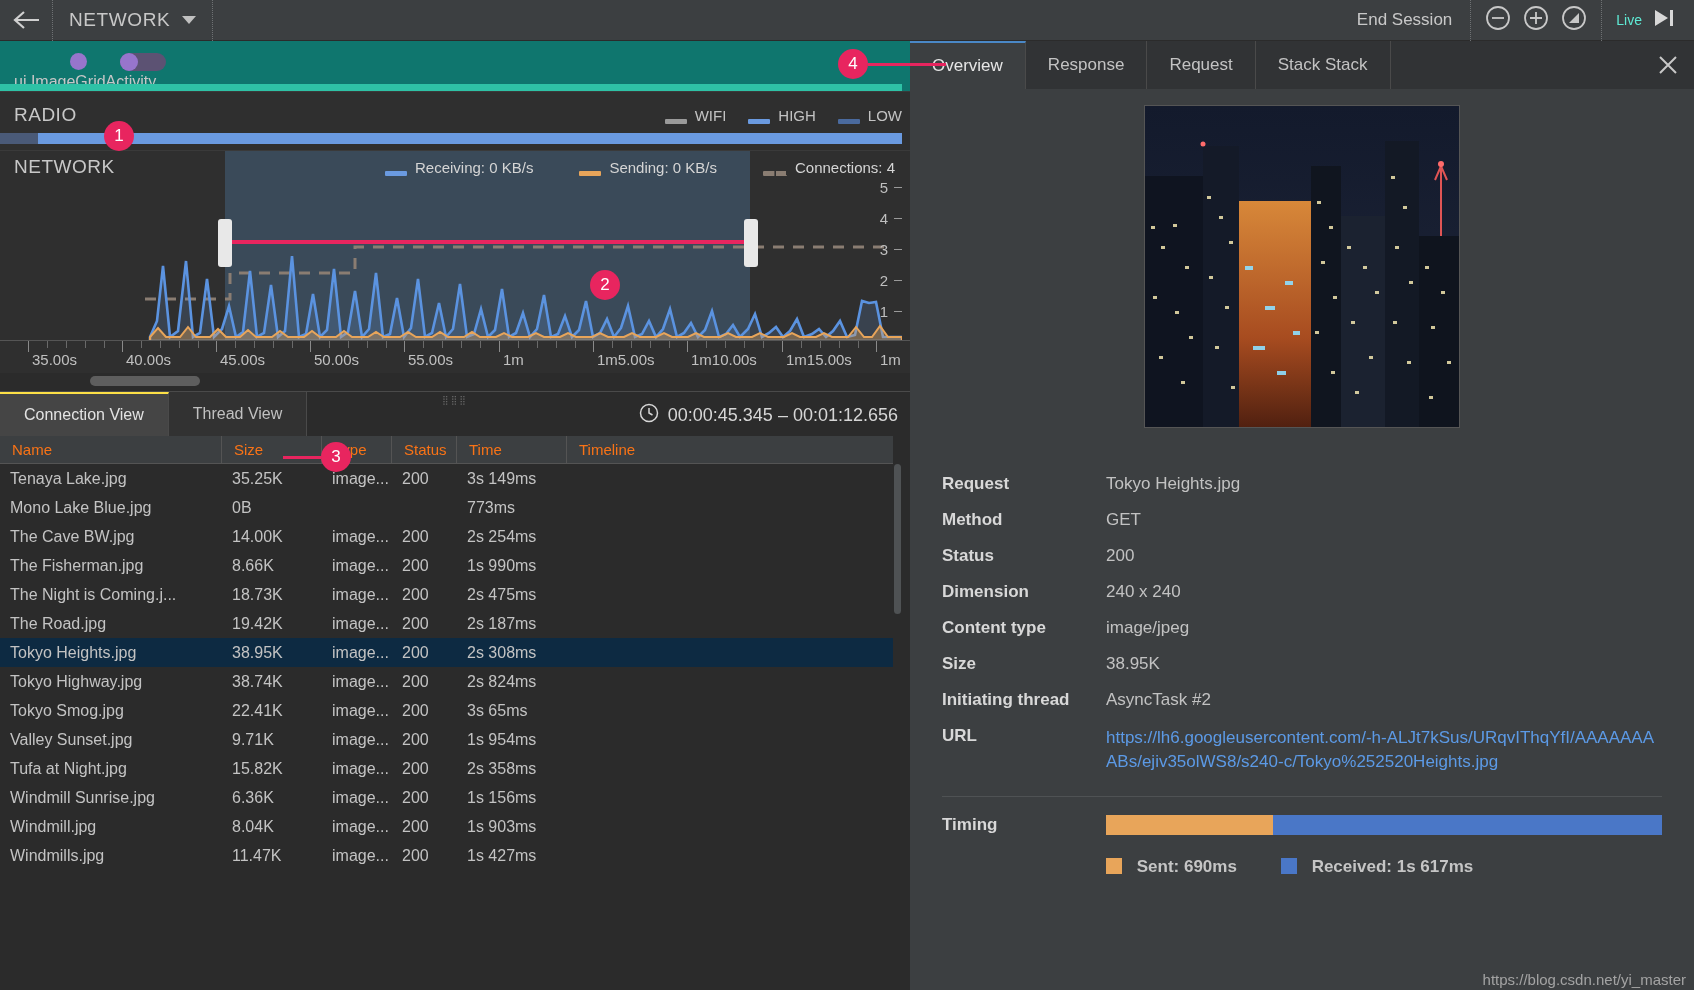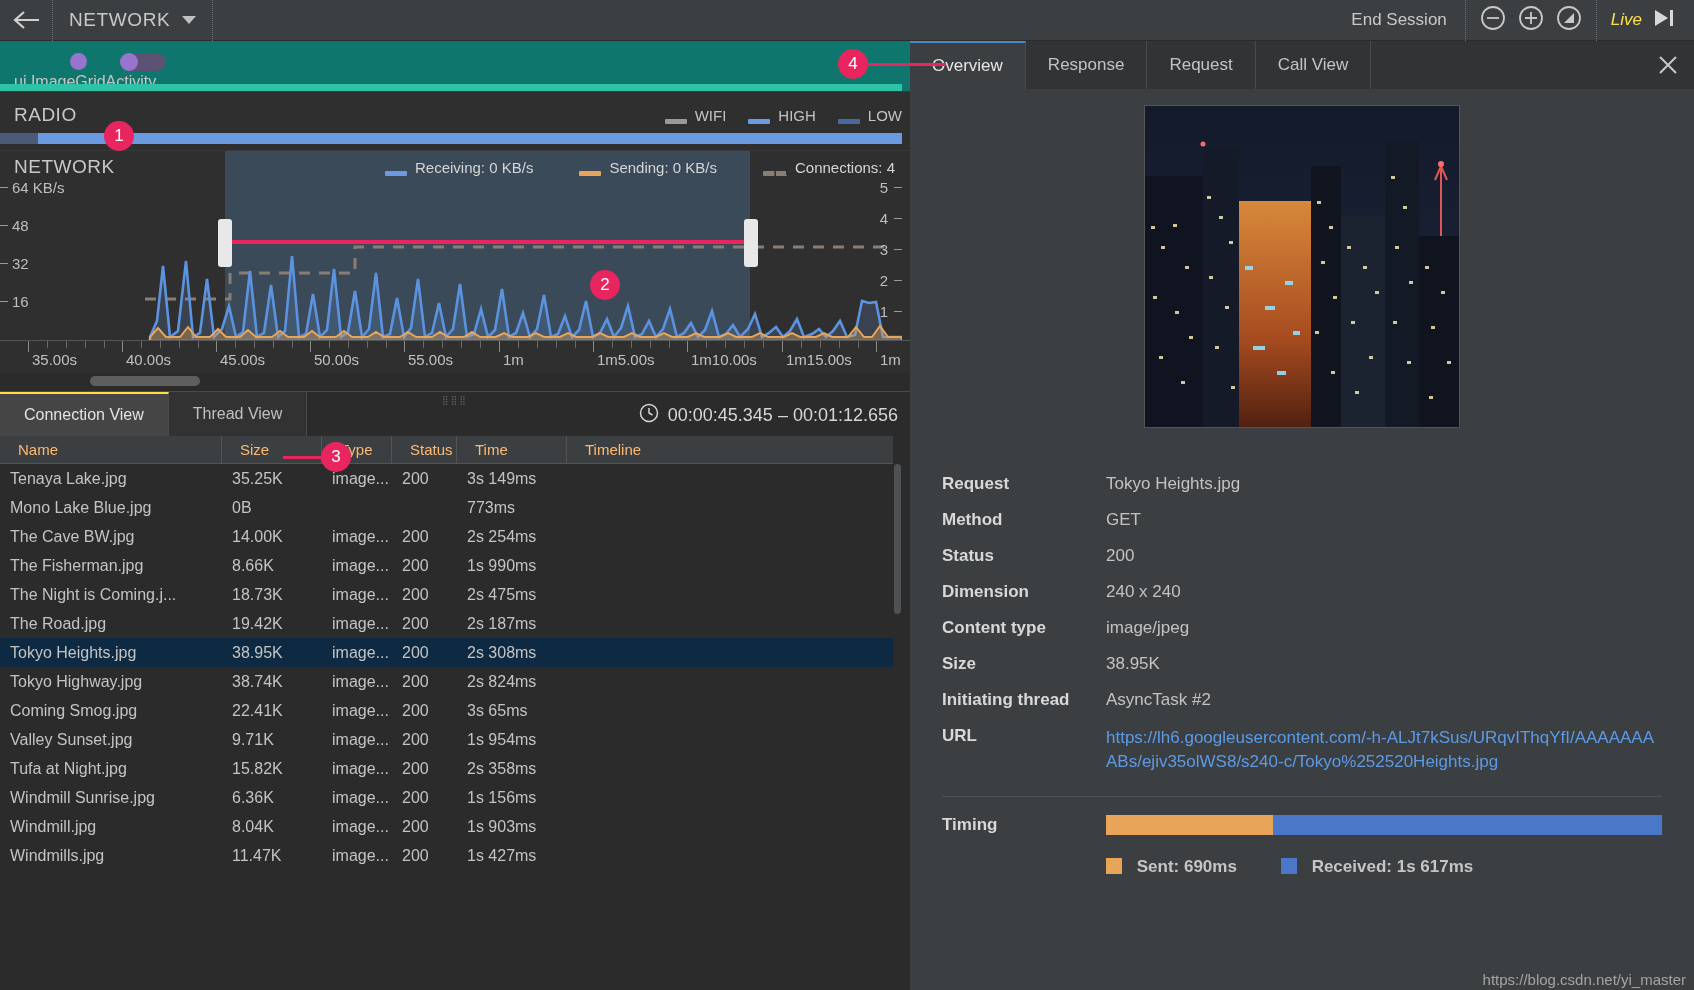--- a/index.html
+++ b/index.html
@@ -20,21 +20,21 @@
   }
   .tb-back { width: 52px; height: 41px; display: flex; align-items: center; justify-content: center; }
   .tb-sep { width: 1px; height: 41px; border-left: 1px dotted #6e7173; }
   .tb-process { display: flex; align-items: center; gap: 12px; padding: 0 16px; height: 41px; }
   .tb-process-name { font-size: 19px; color: #c8c8c8; letter-spacing: .6px; }
   .caret-dn { width: 0; height: 0; border-left: 7px solid transparent; border-right: 7px solid transparent; border-top: 8px solid #c0c0c0; }
   .tb-spacer { flex: 1; }
   .tb-end-session { font-size: 17px; color: #c8c8c8; padding: 0 18px; }
   .tb-zoom { display: flex; align-items: center; gap: 12px; padding: 0 14px; }
   .tb-live { display: flex; align-items: center; gap: 10px; padding: 0 18px 0 14px; }
-  .tb-live-label { font-size: 17px; color: #fde047; font-style: italic; }
+  .tb-live-label { font-size: 14px; color: #5eead4; }
 
   
   .left-col { position: absolute; left: 0; top: 41px; width: 910px; height: 949px; background: #2b2b2b; }
 
   
   .event-band { position: relative; height: 50px; background: #0f766e; border-bottom: 0; padding-left: 8px; }
   .event-dot { position: absolute; top: 12px; left: 70px; width: 17px; height: 17px; border-radius: 50%; background: #9775cc; }
   .event-pill { position: absolute; top: 12px; left: 120px; width: 46px; height: 18px; border-radius: 9px; background: #5c5273; }
   .event-pill::before { content: ""; position: absolute; left: 0; top: 0; width: 18px; height: 18px; border-radius: 50%; background: #9775cc; }
   .activity-label { position: absolute; top: 32px; left: 14px; font-size: 16px; color: #c7c7c7; }
@@ -75,21 +75,21 @@
 
   
   .cv-tabs { position: relative; height: 45px; background: #2b2b2b; border-top: 1px solid #4a4a4a; display: flex; align-items: stretch; }
   .cv-tab { display: flex; align-items: center; padding: 0 24px; font-size: 16px; color: #c0c0c0; background: #323232; border-right: 1px solid #4a4a4a; }
   .cv-tab.active { background: #454545; color: #e3e3e3; border-top: 2px solid #fde047; }
   .cv-range { position: absolute; right: 12px; top: 11px; display: flex; align-items: center; gap: 9px; font-size: 18px; color: #d6d6d6; }
 
   
   .tbl { position: relative; width: 902px; background: #2b2b2b; }
   .tbl-head { display: flex; height: 28px; background: #3c3f41; border-bottom: 1px solid #545454; }
-  .tbl-head > div { font-size: 15px; color: #fdba74; display: flex; align-items: center; padding-left: 18px; border-right: 1px solid #545454; }
+  .tbl-head > div { font-size: 15px; color: #f97316; display: flex; align-items: center; padding-left: 12px; border-right: 1px solid #545454; }
   .tbl-row { display: flex; height: 29px; align-items: center; }
   .tbl-row.selected { background: #0d2a42; }
   .tbl-row > div { font-size: 16px; color: #c3c3c3; padding-left: 10px; overflow: hidden; white-space: nowrap; }
   .c-name { width: 222px; } .c-size { width: 100px; } .c-type { width: 70px; }
   .c-status { width: 65px; } .c-time { width: 110px; } .c-timeline { flex: 1; position: relative; }
   .tl-bars { position: absolute; top: 7px; height: 15px; }
   .tl-divider { position: absolute; top: 0; bottom: 0; width: 1px; background: #3a3a3a; }
 
   
   .v-scroll { position: absolute; right: 0; top: 0; width: 9px; height: 100%; background: #2b2b2b; }
@@ -223,26 +223,20 @@
         <span class="lg">
           <span class="lg-swatch" style="background:#e8a55a"></span>
           <span>Sending: 0 KB/s</span>
         </span>
         <span class="lg">
           <span class="lg-swatch" style="background:transparent;border-top:5px dashed #8a7d72;width:24px;height:0"></span>
           <span>Connections: 4</span>
         </span>
       </div>
 
-      <div class="y-left">
-        <div>64 KB/s</div>
-        <div>48</div>
-        <div>32</div>
-        <div>16</div>
-      </div>
       <div class="y-right">
         <div>5</div>
         <div>4</div>
         <div>3</div>
         <div>2</div>
         <div>1</div>
       </div>
 
       <svg class="net-svg" viewBox="0 0 902 190" preserveAspectRatio="none">
 
@@ -446,21 +440,21 @@
             <div class="c-type">image...</div>
             <div class="c-status">200</div>
             <div class="c-time">2s 824ms</div>
             <div class="c-timeline">
               <div class="tl-divider" style="left: 0px;"></div>
               <div class="tl-divider" style="left: 170px;"></div>
               <div class="tl-bars" style="left: 158px;"></div>
             </div>
           </div>
           <div class="tbl-row">
-            <div class="c-name">Coming Smog.jpg</div>
+            <div class="c-name">Tokyo Smog.jpg</div>
             <div class="c-size">22.41K</div>
             <div class="c-type">image...</div>
             <div class="c-status">200</div>
             <div class="c-time">3s 65ms</div>
             <div class="c-timeline">
               <div class="tl-divider" style="left: 0px;"></div>
               <div class="tl-divider" style="left: 170px;"></div>
               <div class="tl-bars" style="left: 188px;"></div>
             </div>
           </div>
@@ -529,21 +523,21 @@
         <div class="v-thumb"></div>
       </div>
     </div>
   </div>
 
   <div class="right-panel">
     <div class="rp-tabs">
       <div class="rp-tab active">Overview</div>
       <div class="rp-tab">Response</div>
       <div class="rp-tab">Request</div>
-      <div class="rp-tab">Call View</div>
+      <div class="rp-tab">Stack Stack</div>
       <div class="rp-close">
         <svg width="24" height="24" viewBox="0 0 24 24">
             <path d="M4 4 L20 20 M20 4 L4 20" stroke="#c8c8c8" stroke-width="2"></path>
           </svg>
       </div>
     </div>
 
     <div class="rp-body">
       <div class="thumb-wrap">
         <div class="thumb">

